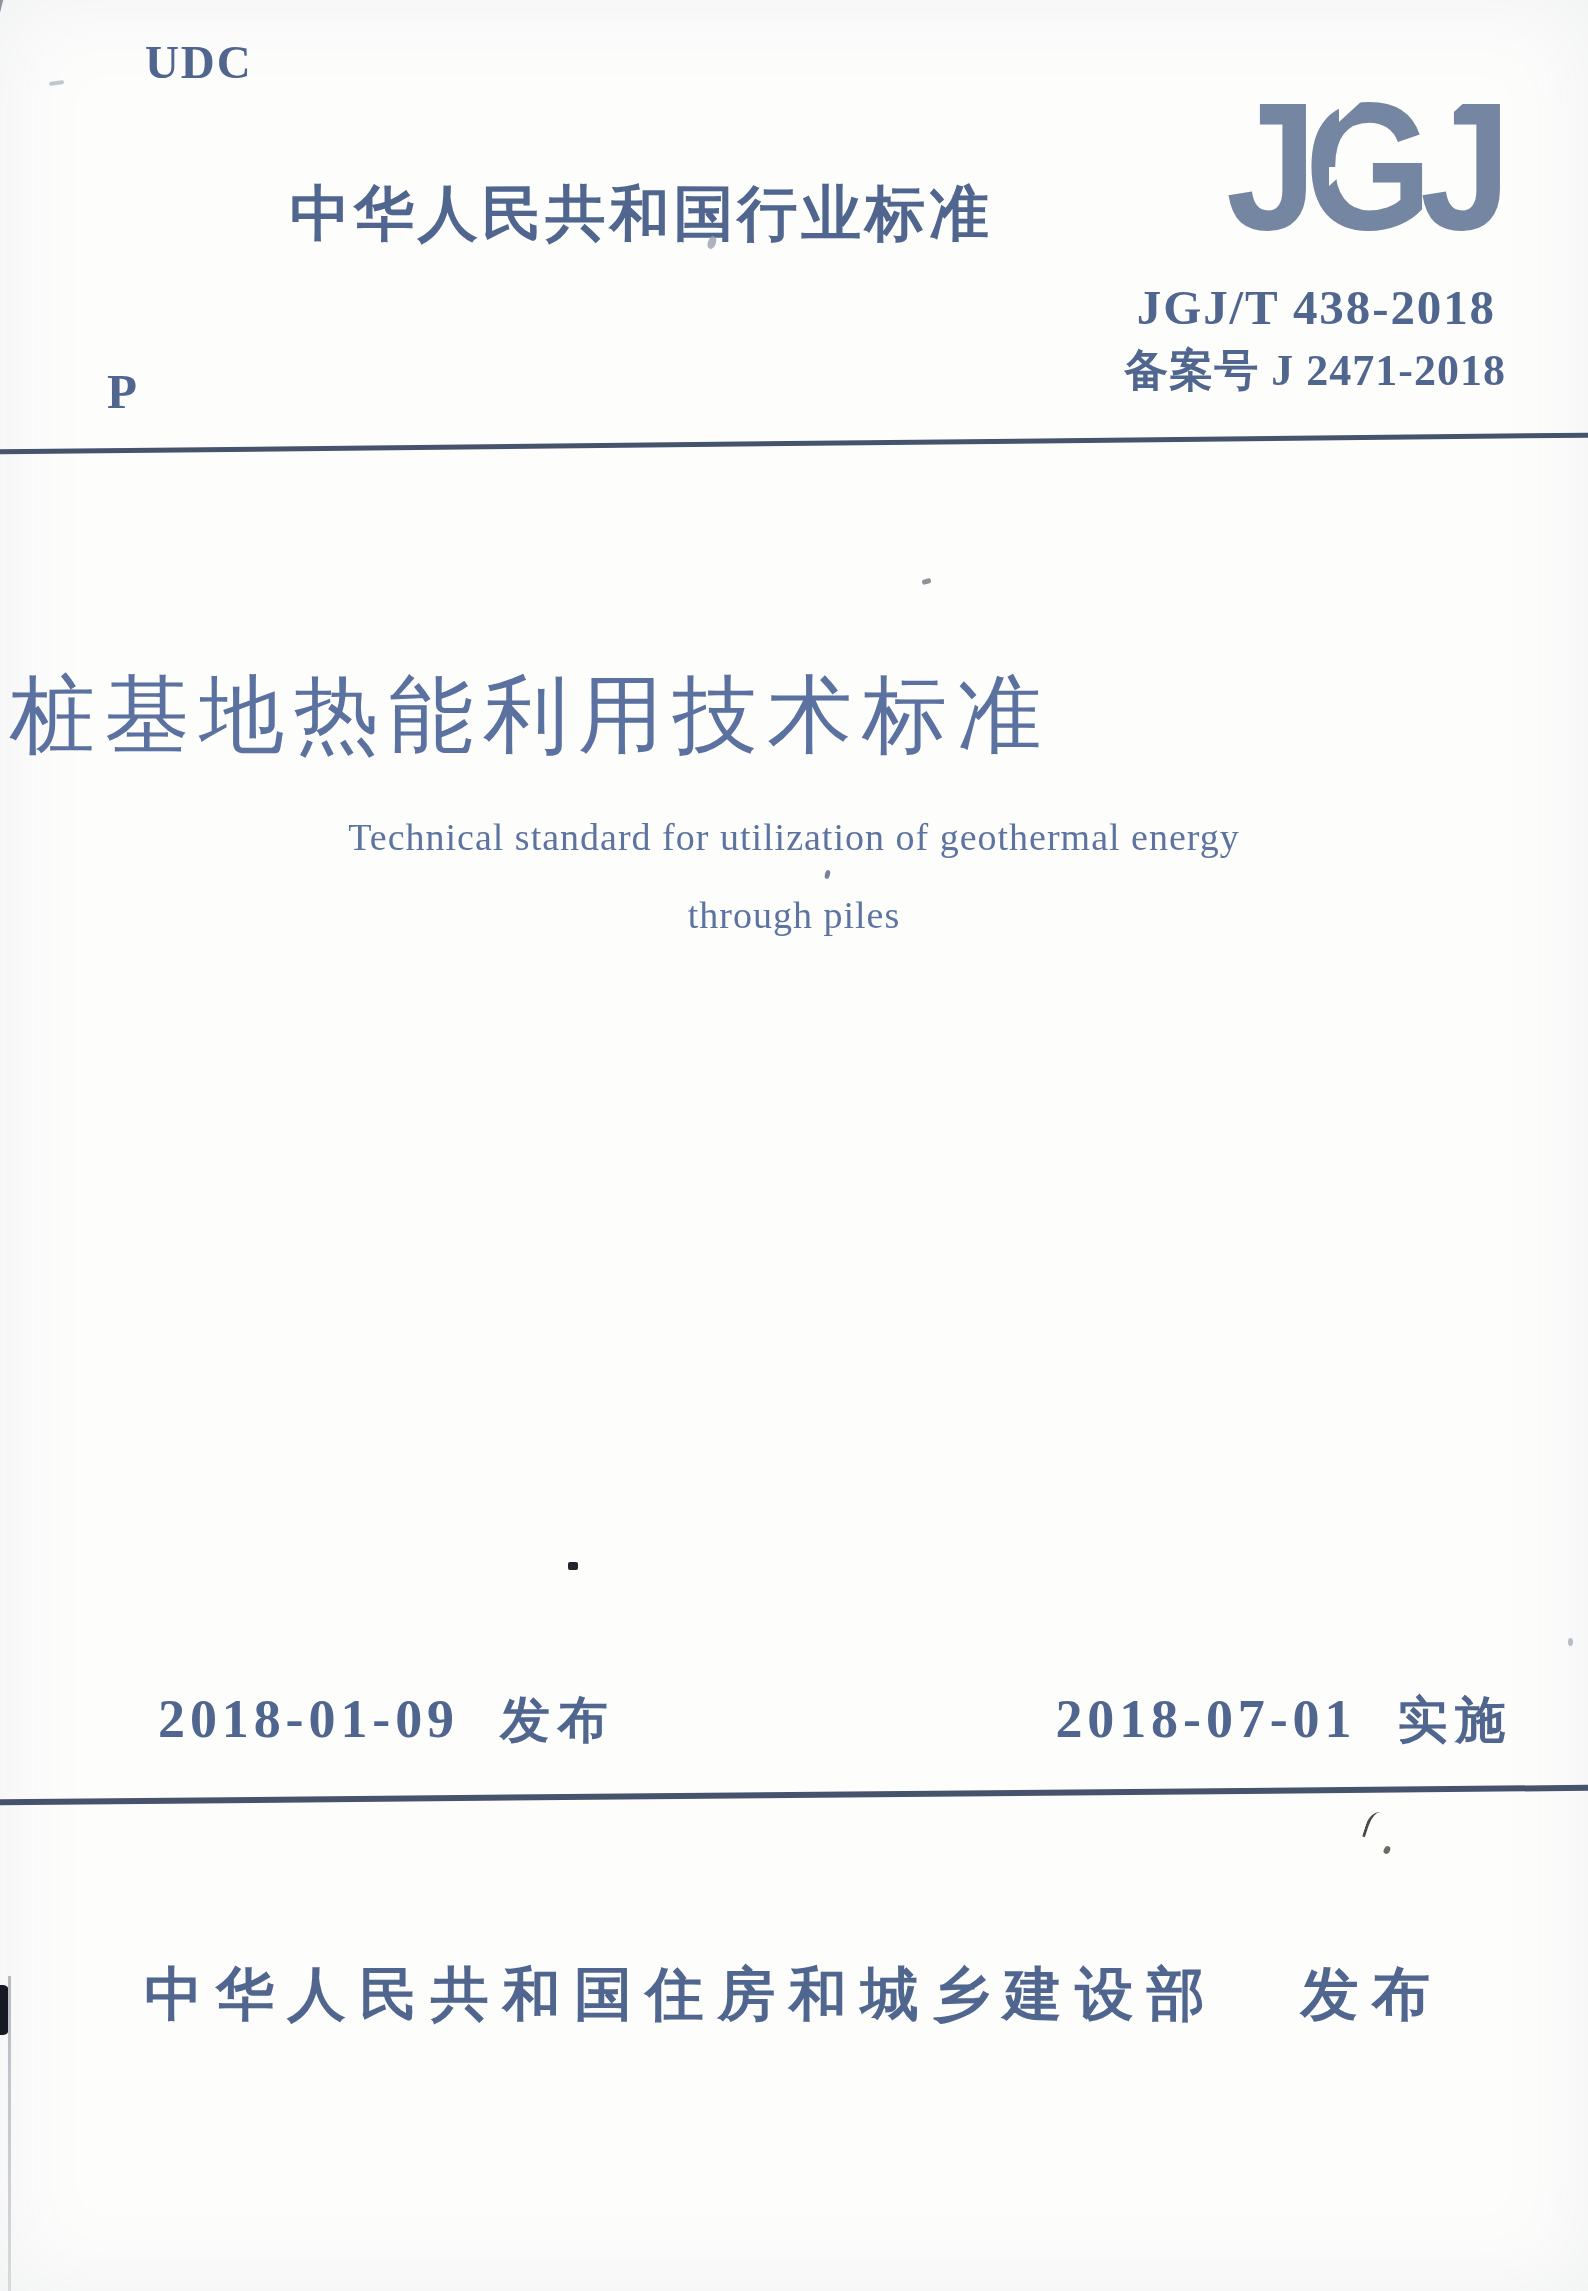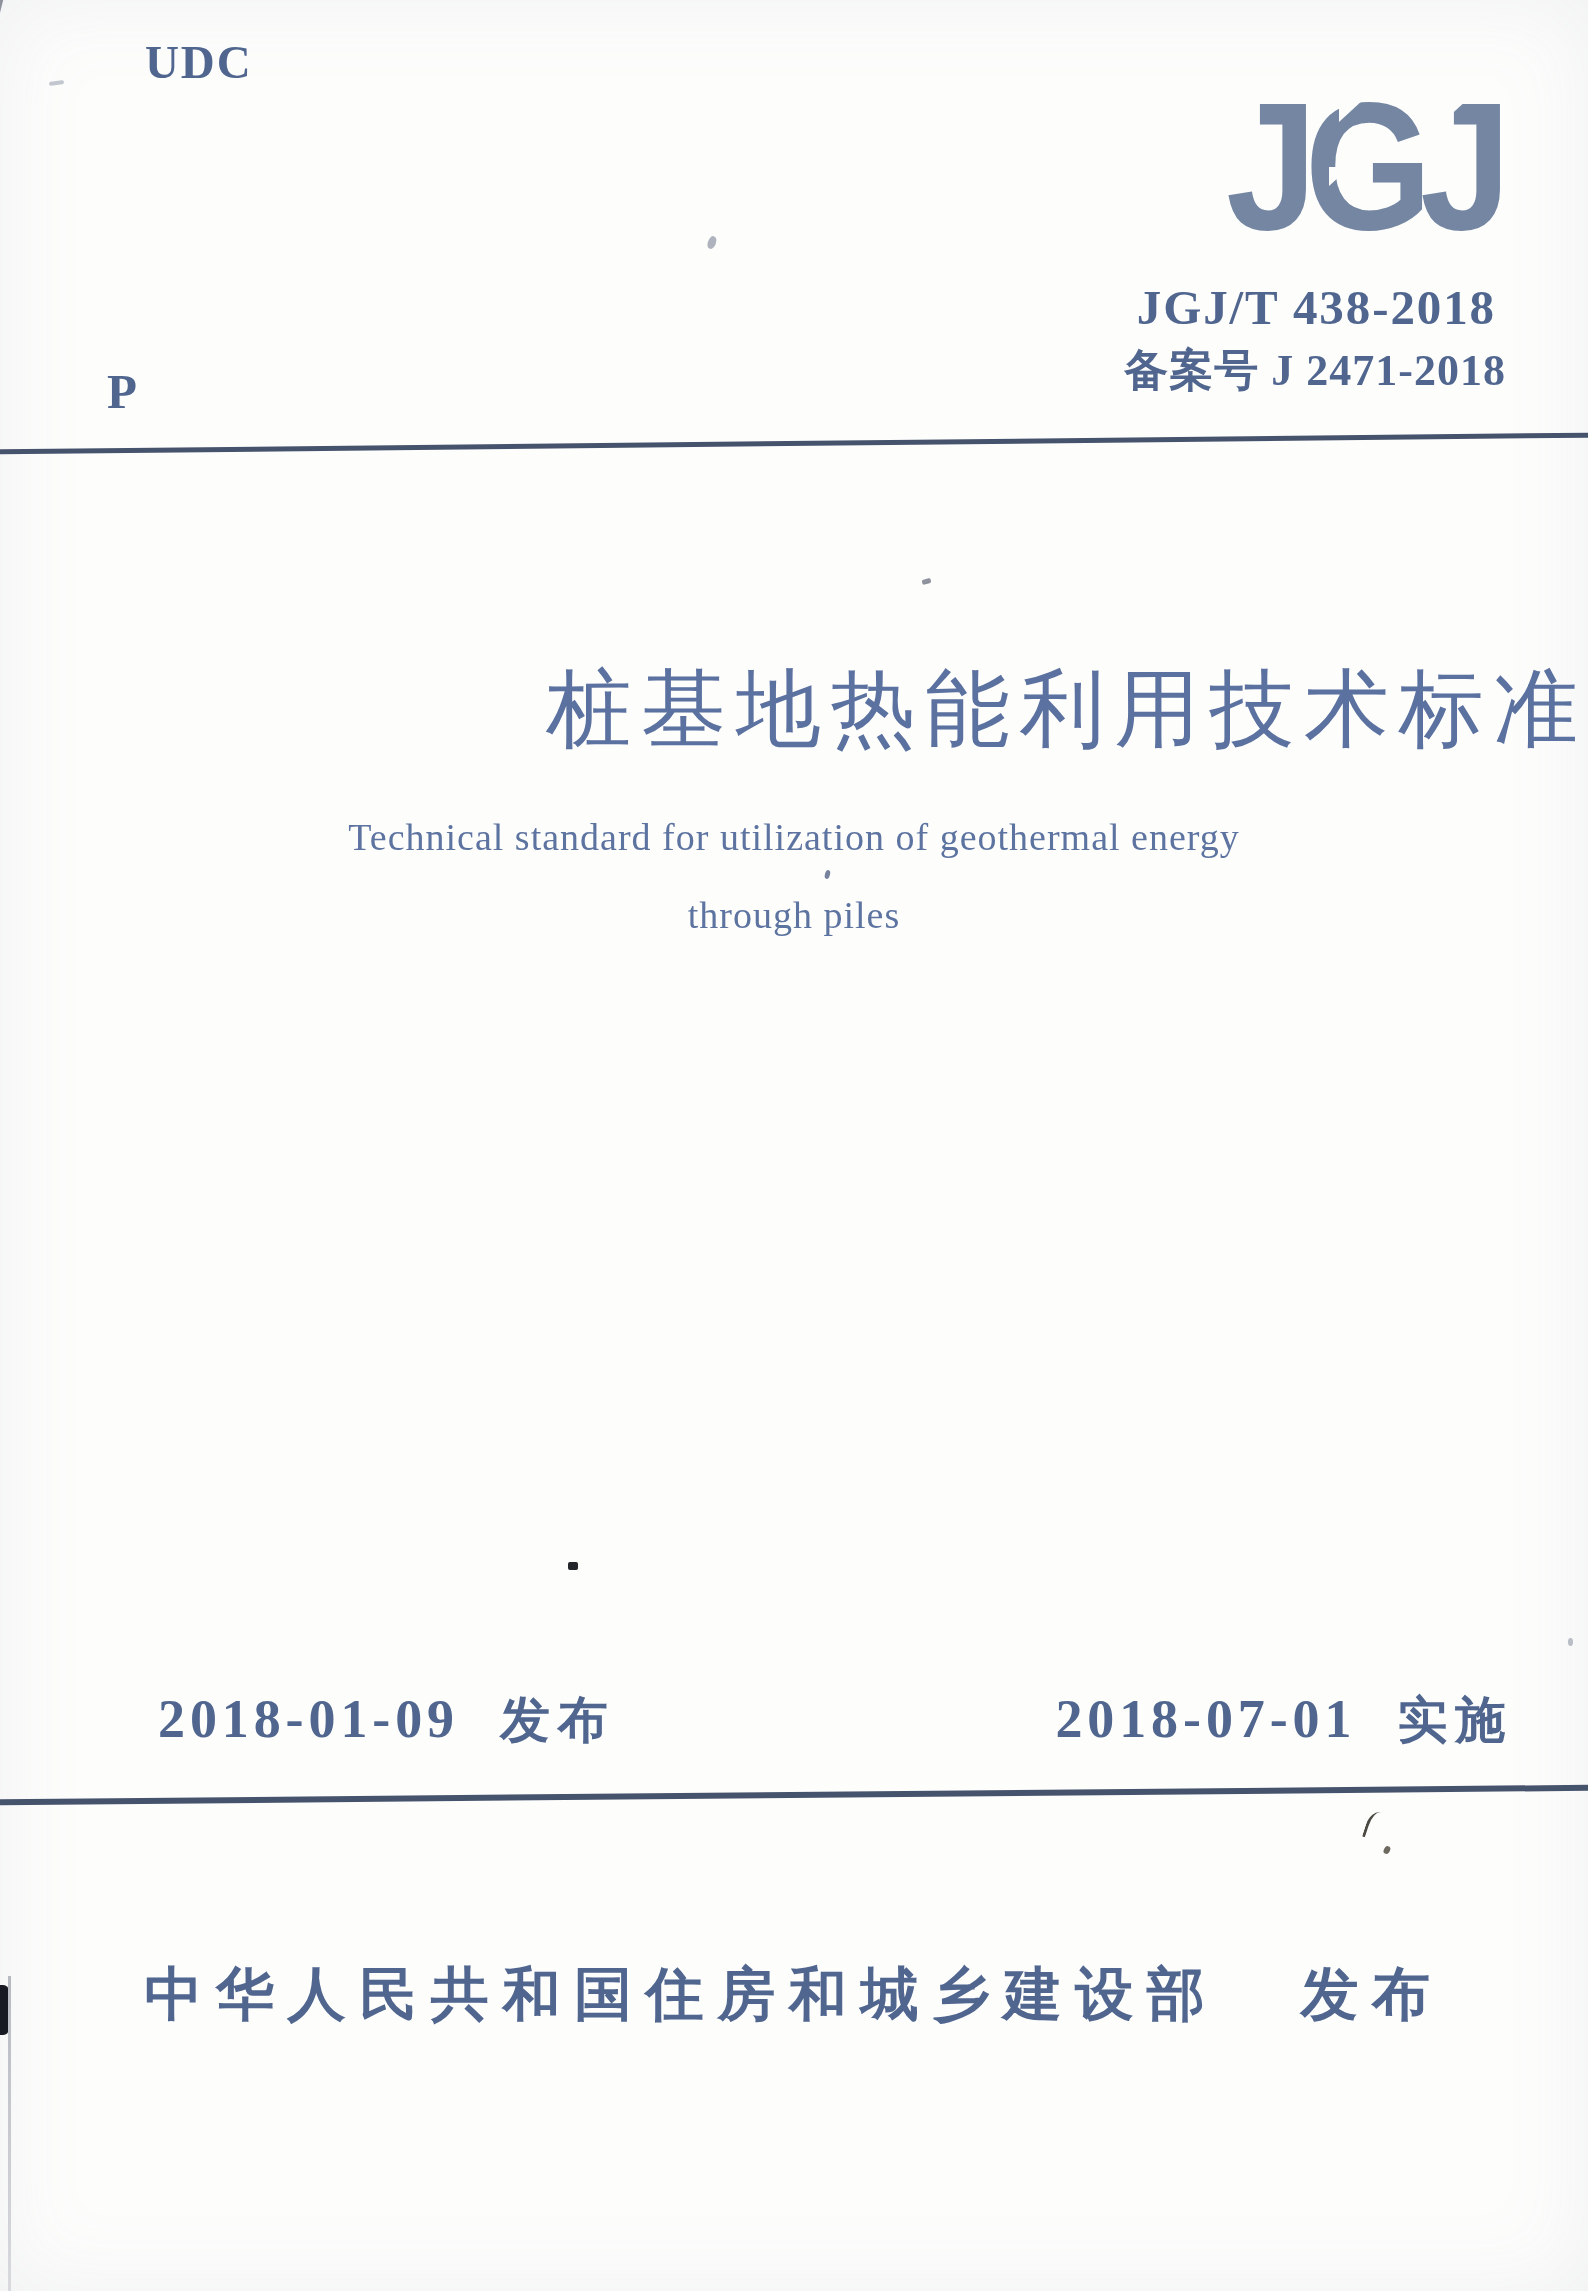--- a/index.html
+++ b/index.html
@@ -63,22 +63,22 @@
     font:bold 49px/1 "Liberation Serif",serif;
     color:var(--ink,#50668f);
   }
 
   .rule{left:-9.7px;width:1611px;background:var(--rule,#46536c);}
   .rule-top{top:441px;height:4.9px;transform:rotate(-0.60deg);}
   .rule-bottom{top:1792px;height:5.8px;transform:rotate(-0.52deg);}
 
   .title-cn{
     top:673px;left:0;width:100%;
-    text-align:right;
-    font-family:Liberation Mono, monospace;
+    text-align:left;
+    font-family:Liberation Serif, serif;
     font-weight:500;font-size:85px;line-height:1;
     letter-spacing:9.7px;text-indent:9.7px;
     color:var(--ink-title,#5b71a0);
     white-space:nowrap;
   }
   .title-en{
     left:0;width:100%;text-align:center;
     font-family:"Liberation Serif",serif;
     font-size:38px;line-height:1.1;
     letter-spacing:1px;color:var(--ink-en,#5d73a0);
@@ -126,20 +126,21 @@
   .edge-line{left:7.8px;top:1976px;width:2.9px;height:315px;background:linear-gradient(#b7bac1,#d8dade);}
   .corner-mark{left:-3.9px;top:-5.8px;width:2.9px;height:45px;background:#8d929d;transform:rotate(14deg);}
 </style>
 </head>
 <body>
 
 <div class="page">
 
   <div class="abs udc">UDC</div>
 
+  <div class="abs header-title">中华人民共和国行业标准</div>
 
   <div class="abs logo">
     <span class="logo-text">JGJ</span>
     <span class="notch n1"></span>
     <span class="notch n2"></span>
     <span class="notch n3"></span>
     <span class="notch n4"></span>
     <span class="notch n5"></span>
   </div>
 

